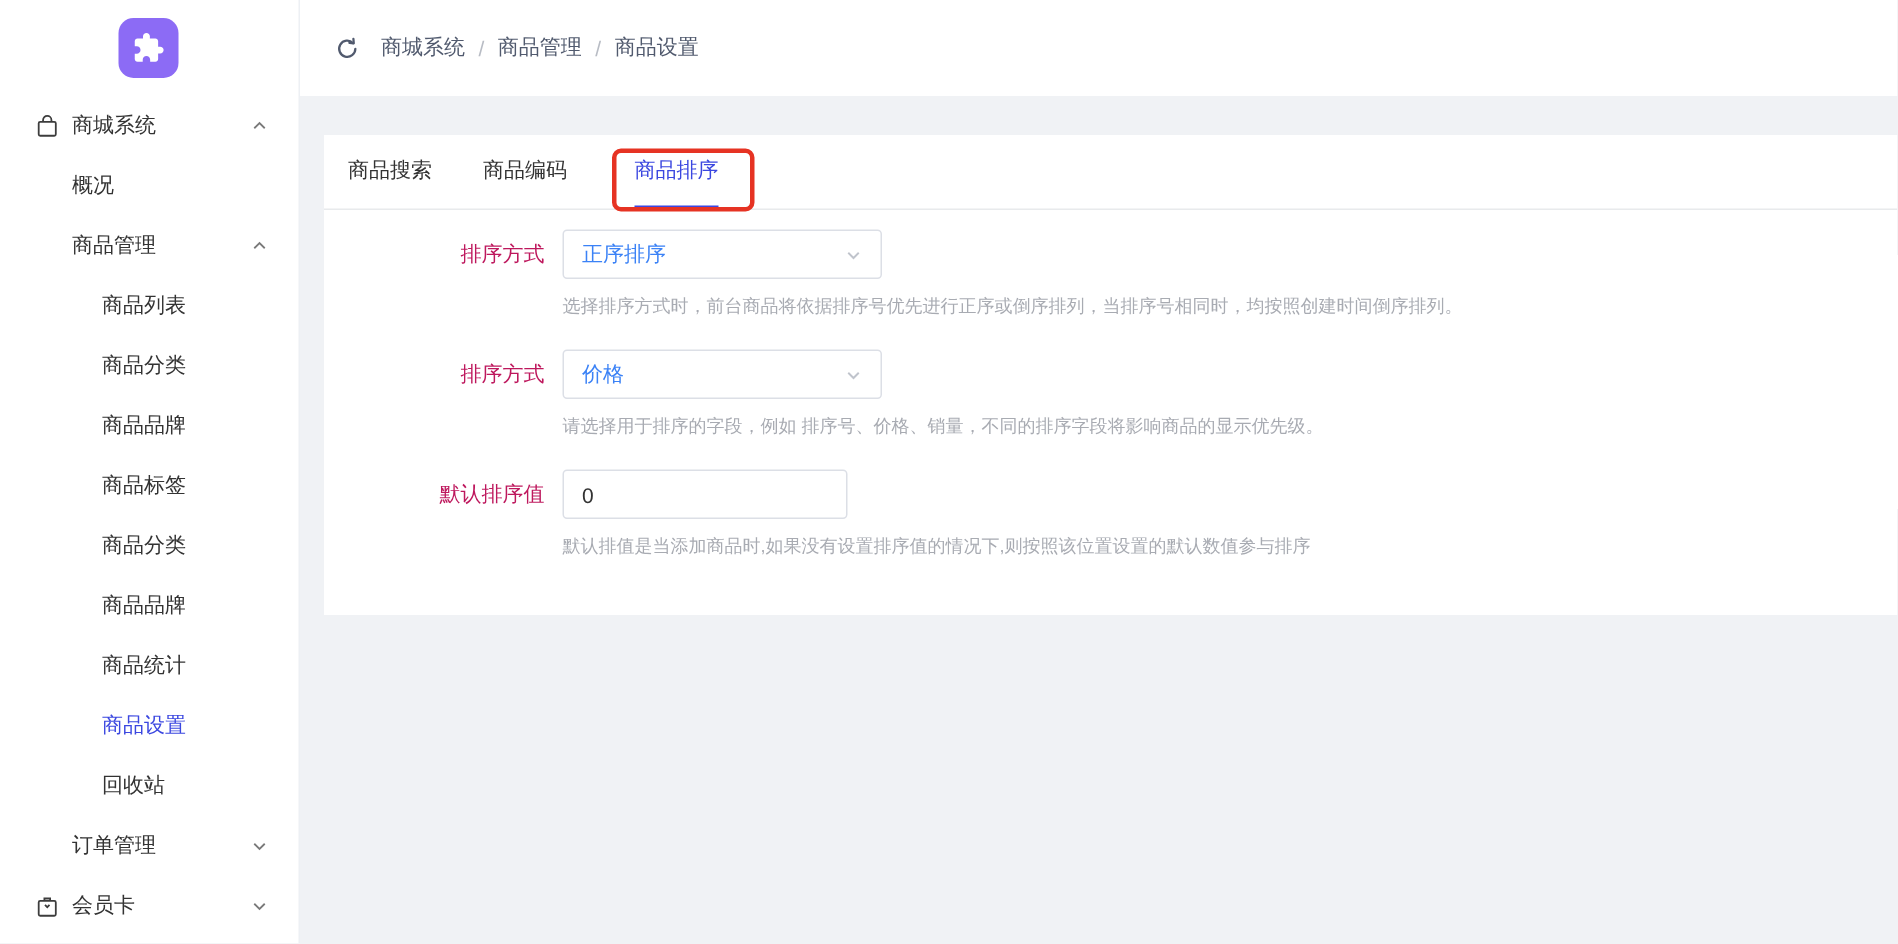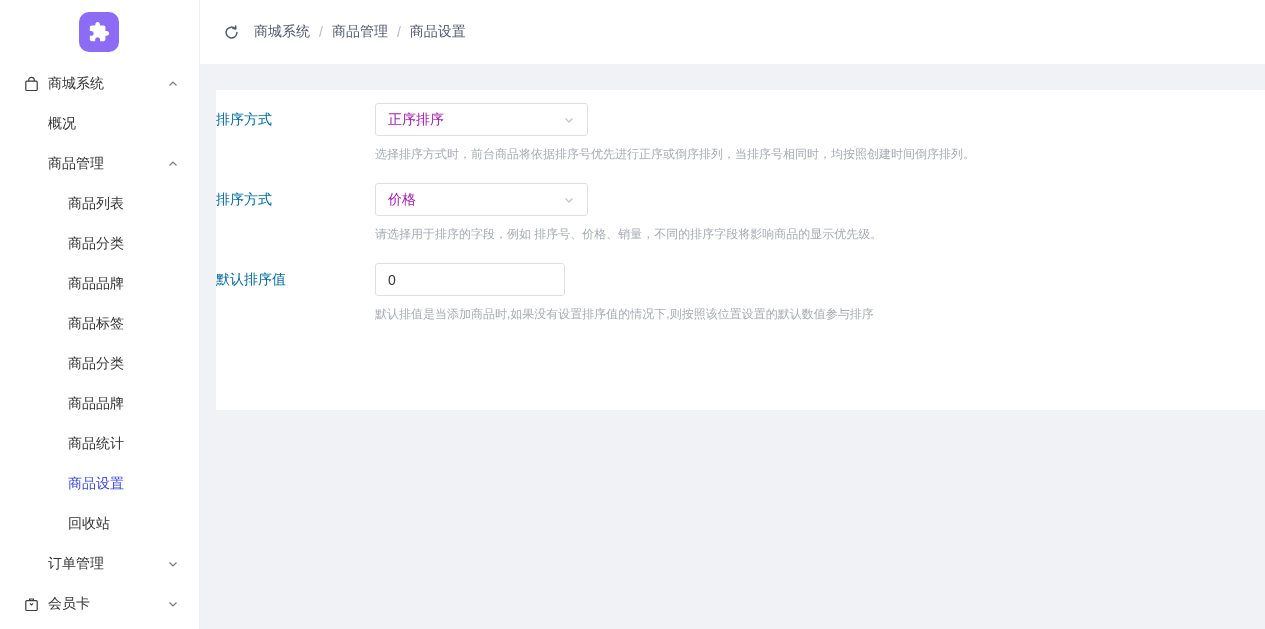--- a/index.html
+++ b/index.html
@@ -48,24 +48,24 @@
   .tab.active { color:var(--primary,#3B47E0); border-bottom-color:var(--primary,#3B47E0); }
   .tab.annotated { margin-left:11px; }
   .annotation-box { position:absolute; left:192px; top:9px; width:95px; height:42px;
                     border:3px solid var(--annotation,#E63323); border-radius:6px;
                     pointer-events:none; z-index:3; }
 
   
   .form { padding-top:13px; }
   .form-group { margin-bottom:20px; }
   .form-row { display:flex; align-items:center; }
-  .form-label { width:159px; padding-right:12px; color:#0369a1; flex:none; }
+  .form-label { width:159px; padding-right:12px; text-align:right; color:#be185d; flex:none; }
   .select-box { width:213px; height:33px; border:1px solid #dcdfe6; border-radius:3px;
                 background:#fff; display:flex; align-items:center; justify-content:space-between;
-                padding:0 12px; color:#a21caf; cursor:pointer; }
+                padding:0 12px; color:#3b82f6; cursor:pointer; }
   .sel-chevron { display:flex; color:#c0c4cc; }
   .text-input { width:190px; height:33px; border:1px solid #dcdfe6; border-radius:3px;
                 padding:0 12px; font-family:"Liberation Sans","DejaVu Sans",sans-serif;
                 font-size:14px; color:#333; outline:none; }
   .help { margin:9px 0 0 159px; font-size:12px; color:#a8abb2; line-height:18px; }
 </style>
 </head>
 <body style="--primary: #3B47E0; --annotation: #E63323; --logo: #8C6BF5;">
 
 <div class="sidebar">
@@ -169,20 +169,26 @@
   <div class="breadcrumb">
       <span class="crumb">商城系统</span>
       <span class="crumb-sep">/</span>
       <span class="crumb">商品管理</span>
       <span class="crumb-sep">/</span>
       <span class="crumb">商品设置</span>
     </div>
 </div>
 
 <div class="card">
+  <div class="tabs">
+    <div class="annotation-box"></div>
+  <div class="tab">商品搜索</div>
+      <div class="tab">商品编码</div>
+      <div class="tab active annotated">商品排序</div>
+    </div>
 
   <div class="form">
 
     <div class="form-group">
       <div class="form-row">
         <div class="form-label">排序方式</div>
         <div class="select-box">
           <span>正序排序</span>
           <span class="sel-chevron">
             <svg width="12" height="12" viewBox="0 0 12 12" fill="none" stroke="currentColor" stroke-width="1.3">

